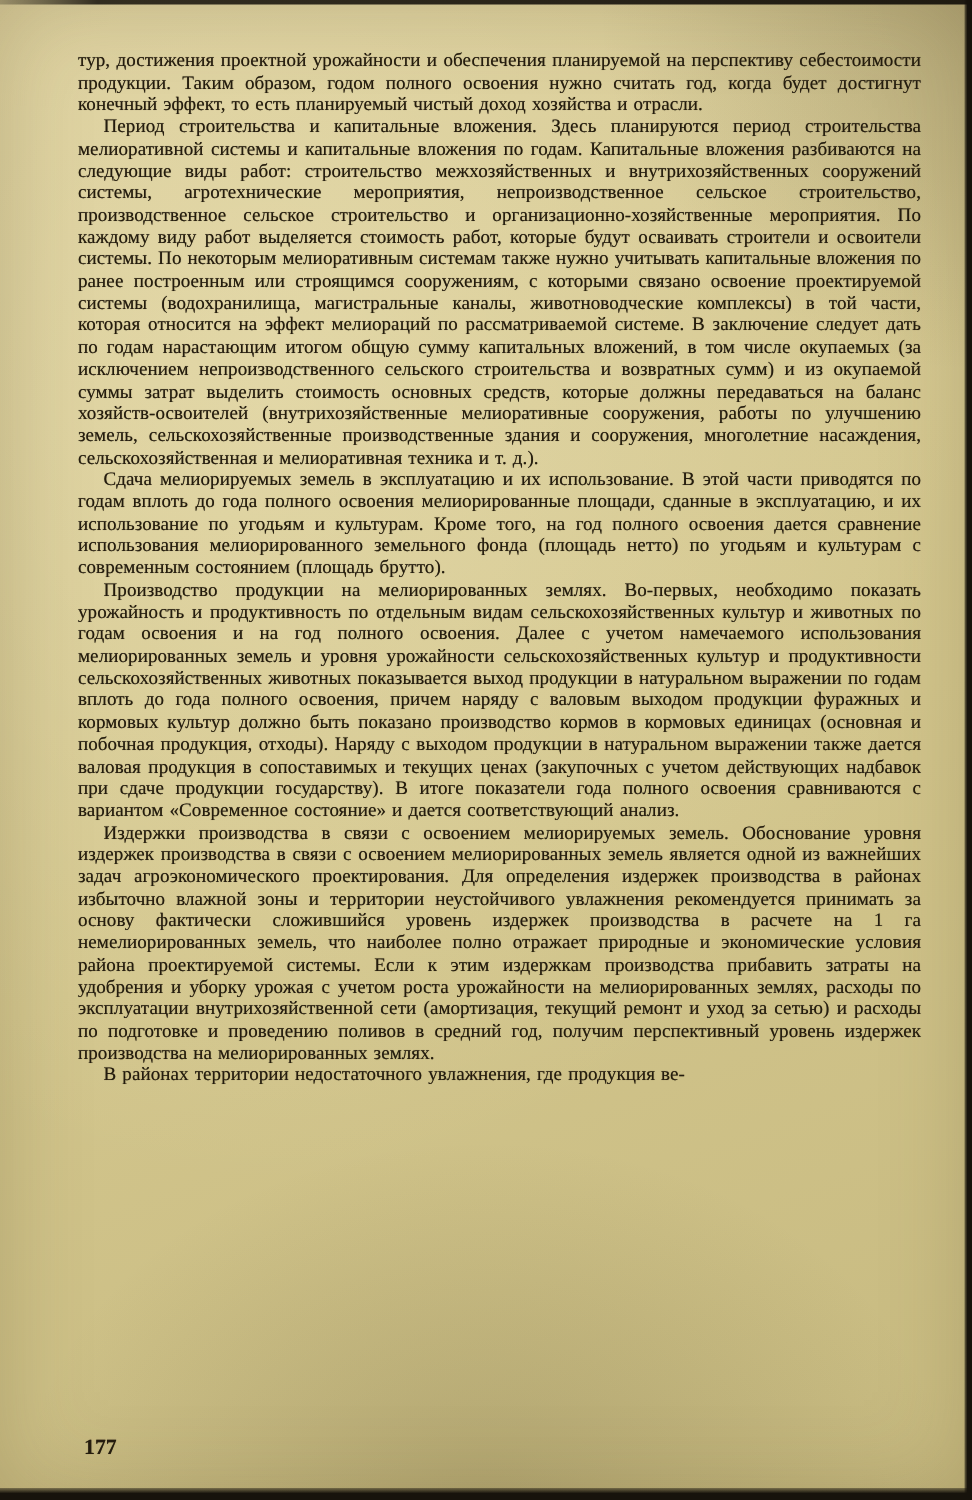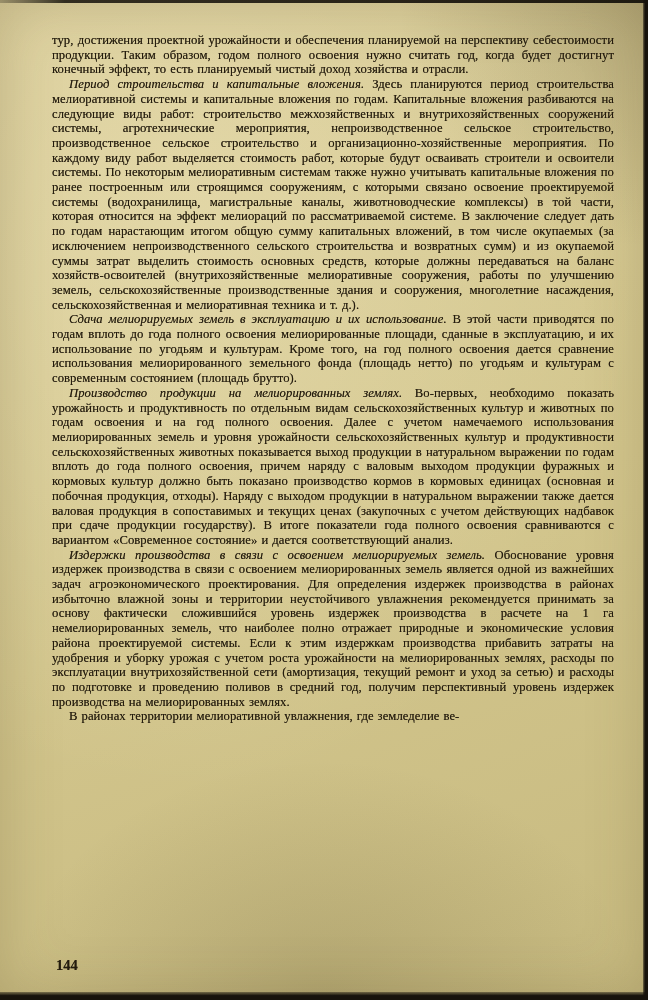--- a/index.html
+++ b/index.html
@@ -35,21 +35,21 @@
     text-align: justify;
     font-size: 12.7px;
     line-height: 14.7px;
     color: #241c0e;
     letter-spacing: 0.05px;
     word-spacing: 0.8px;
     text-shadow: 0 0 0.45px rgba(36,27,12,0.65);
   }
   .para { margin: 0; }
   .para.indent { text-indent: 17px; }
-  .lead { font-style: italic; }
+  .lead { }
   .page-number {
     position: absolute;
     left: 56px; bottom: 26px;
     font-size: 14.5px;
     font-weight: bold;
     color: #241c0e;
     text-shadow: 0 0 0.45px rgba(36,27,12,0.65);
   }
 </style>
 </head>
@@ -59,17 +59,17 @@
   <div class="scan-edge-top"></div>
   <div class="scan-edge-right"></div>
   <div class="scan-edge-bottom"></div>
 
   <div class="text-block">
     <p class="para"><span class="lead"></span><span>тур, достижения проектной урожайности и обеспечения планируемой на перспективу себестоимости продукции. Таким образом, годом полного освоения нужно считать год, когда будет достигнут конечный эффект, то есть планируемый чистый доход хозяйства и отрасли.</span></p>
     <p class="para indent"><span class="lead">Период строительства и капитальные вложения. </span><span>Здесь планируются период строительства мелиоративной системы и капитальные вложения по годам. Капитальные вложения разбиваются на следующие виды работ: строительство межхозяйственных и внутрихозяйственных сооружений системы, агротехнические мероприятия, непроизводственное сельское строительство, производственное сельское строительство и организационно-хозяйственные мероприятия. По каждому виду работ выделяется стоимость работ, которые будут осваивать строители и освоители системы. По некоторым мелиоративным системам также нужно учитывать капитальные вложения по ранее построенным или строящимся сооружениям, с которыми связано освоение проектируемой системы (водохранилища, магистральные каналы, животноводческие комплексы) в той части, которая относится на эффект мелиораций по рассматриваемой системе. В заключение следует дать по годам нарастающим итогом общую сумму капитальных вложений, в том числе окупаемых (за исключением непроизводственного сельского строительства и возвратных сумм) и из окупаемой суммы затрат выделить стоимость основных средств, которые должны передаваться на баланс хозяйств-освоителей (внутрихозяйственные мелиоративные сооружения, работы по улучшению земель, сельскохозяйственные производственные здания и сооружения, многолетние насаждения, сельскохозяйственная и мелиоративная техника и т. д.).</span></p>
     <p class="para indent"><span class="lead">Сдача мелиорируемых земель в эксплуатацию и их использование. </span><span>В этой части приводятся по годам вплоть до года полного освоения мелиорированные площади, сданные в эксплуатацию, и их использование по угодьям и культурам. Кроме того, на год полного освоения дается сравнение использования мелиорированного земельного фонда (площадь нетто) по угодьям и культурам с современным состоянием (площадь брутто).</span></p>
     <p class="para indent"><span class="lead">Производство продукции на мелиорированных землях. </span><span>Во-первых, необходимо показать урожайность и продуктивность по отдельным видам сельскохозяйственных культур и животных по годам освоения и на год полного освоения. Далее с учетом намечаемого использования мелиорированных земель и уровня урожайности сельскохозяйственных культур и продуктивности сельскохозяйственных животных показывается выход продукции в натуральном выражении по годам вплоть до года полного освоения, причем наряду с валовым выходом продукции фуражных и кормовых культур должно быть показано производство кормов в кормовых единицах (основная и побочная продукция, отходы). Наряду с выходом продукции в натуральном выражении также дается валовая продукция в сопоставимых и текущих ценах (закупочных с учетом действующих надбавок при сдаче продукции государству). В итоге показатели года полного освоения сравниваются с вариантом «Современное состояние» и дается соответствующий анализ.</span></p>
     <p class="para indent"><span class="lead">Издержки производства в связи с освоением мелиорируемых земель. </span><span>Обоснование уровня издержек производства в связи с освоением мелиорированных земель является одной из важнейших задач агроэкономического проектирования. Для определения издержек производства в районах избыточно влажной зоны и территории неустойчивого увлажнения рекомендуется принимать за основу фактически сложившийся уровень издержек производства в расчете на 1 га немелиорированных земель, что наиболее полно отражает природные и экономические условия района проектируемой системы. Если к этим издержкам производства прибавить затраты на удобрения и уборку урожая с учетом роста урожайности на мелиорированных землях, расходы по эксплуатации внутрихозяйственной сети (амортизация, текущий ремонт и уход за сетью) и расходы по подготовке и проведению поливов в средний год, получим перспективный уровень издержек производства на мелиорированных землях.</span></p>
-    <p class="para indent"><span class="lead"></span><span>В районах территории мелиоративной увлажнения, где земледелие ве-</span></p>
+    <p class="para indent"><span class="lead"></span><span>В районах территории недостаточного увлажнения, где продукция ве-</span></p>
   </div>
 
-  <div class="page-number">144</div>
+  <div class="page-number">177</div>
 </div>
 
 </body></html>

